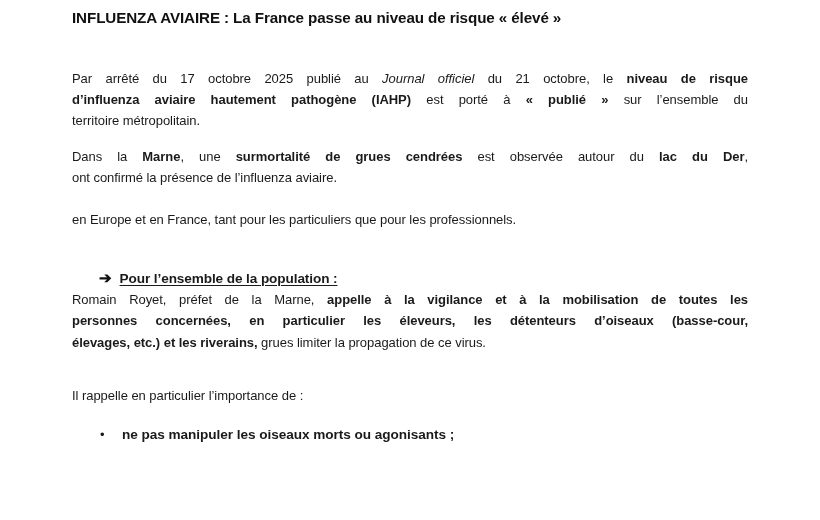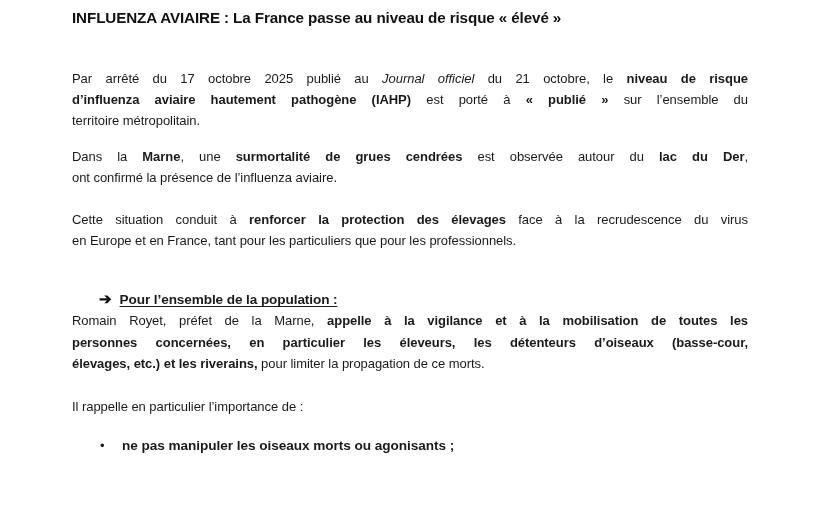--- a/index.html
+++ b/index.html
@@ -65,21 +65,21 @@
     white-space: normal;
   }
   .jline.last {
     text-align-last: left;
   }
 
   .sp-p1 { margin-top: 38px; }
   .sp-p2 { margin-top: 14px; }
   .sp-p3 { margin-top: 21px; }
   .sp-p4 { margin-top: 0px; }
-  .sp-p5 { margin-top: 22px; }
+  .sp-p5 { margin-top: 32px; }
 
   
   .arrow-head {
     margin-top: 38px;
     margin-left: 27px;
     font-size: 13.6px;
     line-height: 20px;
     font-weight: bold;
     display: flex;
     align-items: baseline;
@@ -142,33 +142,32 @@
       <span class="jline"><b>d’influenza aviaire hautement pathogène (IAHP)</b><span> est porté à </span><b>« publié »</b><span> sur l’ensemble du</span></span>
       <span class="jline last">territoire métropolitain.</span>
     </div>
 
     <div class="para sp-p2">
       <span class="jline"><span>Dans la </span><b>Marne</b><span>, une </span><b>surmortalité de grues cendrées</b><span> est observée autour du </span><b>lac du Der</b><span>,</span></span>
       <span class="jline last">ont confirmé la présence de l’influenza aviaire.</span>
     </div>
 
     <div class="para sp-p3">
-      <span class="jline"><span>Cette situation conduit à </span><b>renforcer la protection des élevages</b><span> face à la recrudescence du virus</span></span>
       <span class="jline last">en Europe et en France, tant pour les particuliers que pour les professionnels.</span>
     </div>
 
     <div class="arrow-head">
       <span class="arrow-glyph">➔</span>
       <span class="arrow-label">Pour l’ensemble de la population :</span>
     </div>
 
     <div class="para sp-p4" style="">
       <span class="jline"><span>Romain Royet, préfet de la Marne, </span><b>appelle à la vigilance et à la mobilisation de toutes les</b></span>
       <span class="jline"><b>personnes concernées, en particulier les éleveurs, les détenteurs d’oiseaux (basse-cour,</b></span>
-      <span class="jline last"><b>élevages, etc.) et les riverains,</b><span> pour limiter la propagation de ce morts.</span></span>
+      <span class="jline last"><b>élevages, etc.) et les riverains,</b><span> grues limiter la propagation de ce virus.</span></span>
     </div>
 
     <div class="para sp-p5">
       <span class="jline last">Il rappelle en particulier l’importance de :</span>
     </div>
 
     <ul class="bullet-list">
       <li class="bullet-row first">
         <span class="bullet-dot">•</span>
         <span class="bullet-text"><b>ne pas manipuler les oiseaux morts ou agonisants ;</b><span></span></span>

